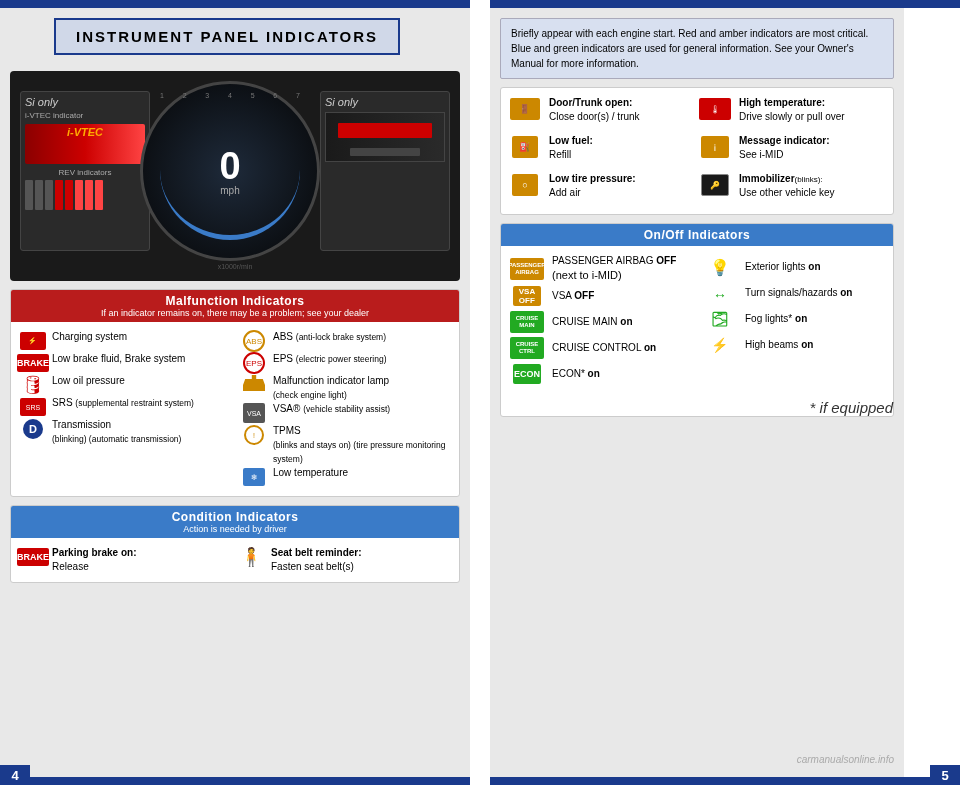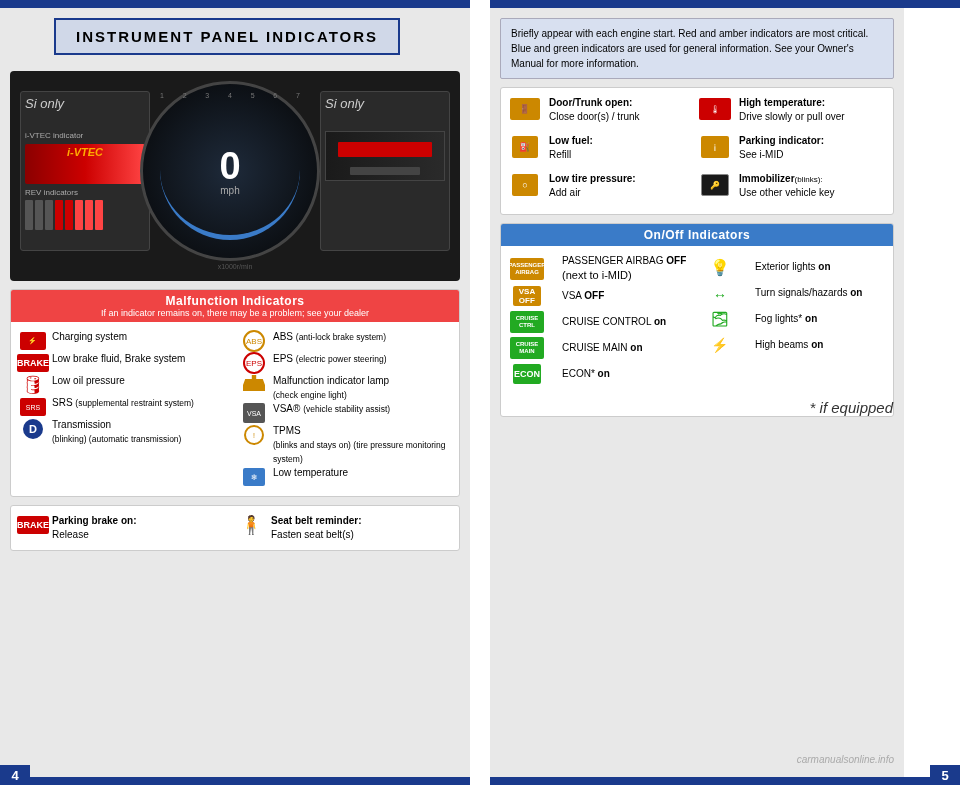--- a/index.html
+++ b/index.html
@@ -128,23 +128,23 @@
       position: absolute;
       top: 20px; right: 10px;
       width: 130px; height: 160px;
       background: #2a2a2a;
       border: 1px solid #444;
       border-radius: 3px;
       padding: 4px;
     }
     .si-label {
       color: #ccc;
-      font-size: 13px;
+      font-size: 11px;
       font-style: italic;
-      margin-bottom: 20px;
+      margin-bottom: 3px;
     }
     .vtec-label {
       color: #aaa;
       font-size: 8px;
     }
     .vtec-bar {
       width: 100%;
       height: 40px;
       background: linear-gradient(to right, #8B0000, #cc0000, #ff4444);
       margin: 4px 0;
@@ -155,20 +155,21 @@
       color: #ffaa00;
       font-size: 11px;
       font-weight: bold;
       font-style: italic;
       text-align: center;
       padding: 2px;
     }
     .rev-label {
       color: #aaa;
       font-size: 8px;
+      text-align: center;
     }
     .rev-bars {
       display: flex;
       gap: 2px;
       margin-top: 3px;
     }
     .rev-bar {
       width: 8px;
       height: 30px;
       background: #555;
@@ -178,21 +179,21 @@
     .rev-bar.bright { background: #ff4444; }
 
     
     .malfunction-box {
       background: #fff;
       border: 1px solid #ccc;
       border-radius: 3px;
       margin-bottom: 8px;
     }
     .malfunction-header {
-      background: #ef4444;
+      background: #b91c1c;
       color: #fff;
       text-align: center;
       padding: 4px 8px;
       border-radius: 2px 2px 0 0;
     }
     .malfunction-header .title {
       font-size: 12px;
       font-weight: bold;
       letter-spacing: 0.5px;
     }
@@ -391,21 +392,21 @@
     }
     .onoff-content {
       padding: 8px;
       display: grid;
       grid-template-columns: 1fr 1fr;
       gap: 6px 10px;
     }
     .onoff-item {
       display: flex;
       align-items: center;
-      gap: 17px;
+      gap: 7px;
     }
     .onoff-icon {
       width: 36px; height: 26px;
       flex-shrink: 0;
       display: flex;
       align-items: center;
       justify-content: center;
       font-size: 8px;
       font-weight: bold;
     }
@@ -747,20 +748,24 @@
           <div class="indicator-icon">
               <div class="icon-temp-low">❄</div>
             </div>
           <div class="indicator-text">Low temperature</div>
         </div>
       </div>
     </div>
   </div>
 
   <div class="condition-box">
+    <div class="condition-header">
+      <div style="font-size:12px;font-weight:bold;letter-spacing:0.5px;">Condition Indicators</div>
+      <div style="font-size:9px;">Action is needed by driver</div>
+    </div>
     <div class="condition-content">
       <div class="indicator-item">
         <div class="indicator-icon">
             <div class="icon-brake">BRAKE</div>
           </div>
         <div class="indicator-text">
           <span style="font-weight:bold;">Parking brake on:</span>
           <br><span>Release</span>
         </div>
       </div>
@@ -824,21 +829,21 @@
           <div class="info-desc">
             <span class="bold">High temperature:</span>
             <br><span>Drive slowly or pull over</span>
           </div>
         </div>
         <div class="info-row">
           <div class="info-icon">
               <div class="icon-message">ℹ</div>
             </div>
           <div class="info-desc">
-            <span class="bold">Parking indicator:</span>
+            <span class="bold">Message indicator:</span>
             <br><span>See i-MID</span>
           </div>
         </div>
         <div class="info-row">
           <div class="info-icon">
               <div class="icon-immobilizer">🔑</div>
             </div>
           <div class="info-desc">
             <span class="bold">Immobilizer</span><span style="font-size:8px;">(blinks):</span>
             <br><span>Use other vehicle key</span>
@@ -865,32 +870,32 @@
         <div class="onoff-item">
           <div class="onoff-icon">
               <div class="icon-vsa-off">VSA<br>OFF</div>
             </div>
           <div class="onoff-text">
             <span>VSA </span><span class="on">OFF</span>
           </div>
         </div>
         <div class="onoff-item">
           <div class="onoff-icon">
+              <div class="icon-cruise-main">CRUISE<br>MAIN</div>
+            </div>
+          <div class="onoff-text">
+            <span>CRUISE MAIN </span><span class="on">on</span>
+          </div>
+        </div>
+        <div class="onoff-item">
+          <div class="onoff-icon">
               <div class="icon-cruise-ctrl">CRUISE<br>CTRL</div>
             </div>
           <div class="onoff-text">
             <span>CRUISE CONTROL </span><span class="on">on</span>
-          </div>
-        </div>
-        <div class="onoff-item">
-          <div class="onoff-icon">
-              <div class="icon-cruise-main">CRUISE<br>MAIN</div>
-            </div>
-          <div class="onoff-text">
-            <span>CRUISE MAIN </span><span class="on">on</span>
           </div>
         </div>
         <div class="onoff-item">
           <div class="onoff-icon">
               <div class="icon-econ">ECON</div>
             </div>
           <div class="onoff-text">
             <span>ECON* </span><span class="on">on</span>
           </div>
         </div>

